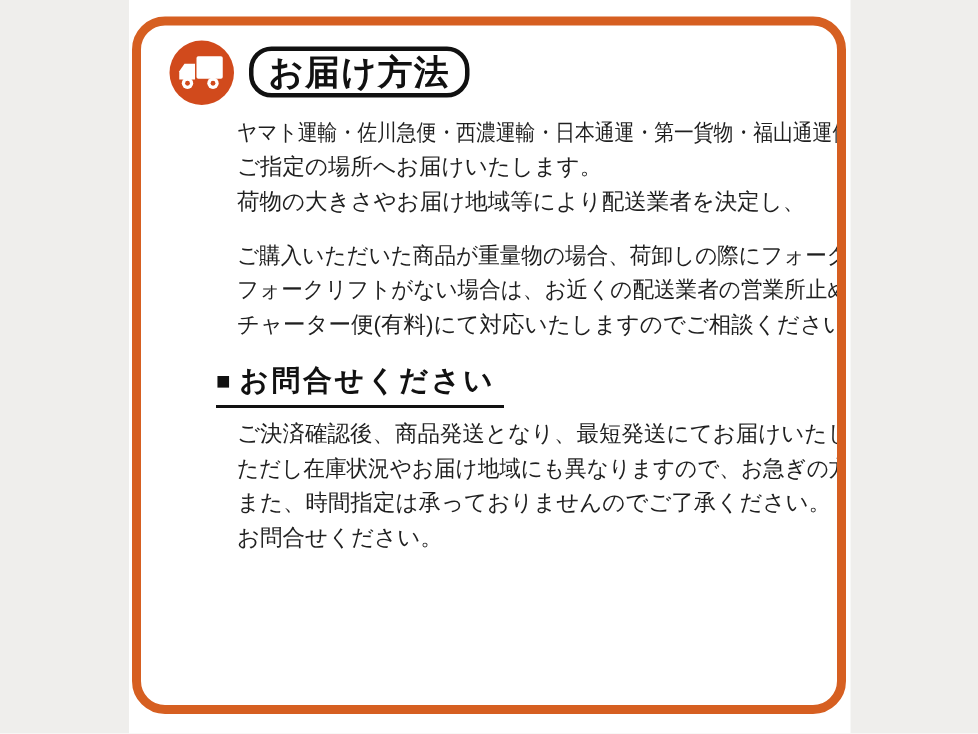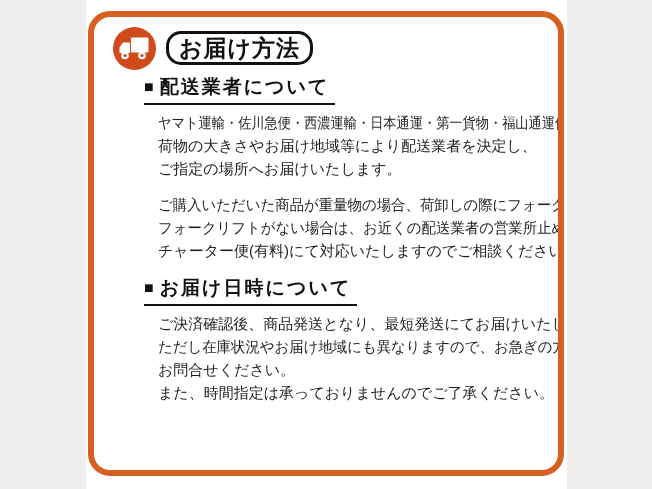--- a/index.html
+++ b/index.html
@@ -112,42 +112,41 @@
             <circle cx="30" cy="29.5" r="3.8" fill="#ffffff"></circle>
             <circle cx="30" cy="29.5" r="1.6" fill="#d14a1c"></circle>
           </svg>
         </span>
         <span class="title-box">お届け方法</span>
       </div>
 
       <div class="sections">
 
         <div class="section">
-          <div class="section-heading"><span class="heading-bullet">■</span><span>配送業者について</span></div>
           <div class="section-body">
             <span class="body-line condensed">ヤマト運輸・佐川急便・西濃運輸・日本通運・第一貨物・福山通運他、</span>
+            <span class="body-line">ご指定の場所へお届けいたします。</span>
             <span class="body-line">荷物の大きさやお届け地域等により配送業者を決定し、</span>
-            <span class="body-line">ご指定の場所へお届けいたします。</span>
           </div>
         </div>
 
         <div class="section">
           <div class="section-body">
             <span class="body-line slightly-condensed">ご購入いただいた商品が重量物の場合、荷卸しの際にフォークリフトが</span>
             <span class="body-line slightly-condensed">フォークリフトがない場合は、お近くの配送業者の営業所止め、または</span>
             <span class="body-line">チャーター便(有料)にて対応いたしますのでご相談ください。</span>
           </div>
         </div>
 
         <div class="section">
-          <div class="section-heading"><span class="heading-bullet">■</span><span>お届け日時について</span></div>
+          <div class="section-heading"><span class="heading-bullet">■</span><span>お問合せください</span></div>
           <div class="section-body">
             <span class="body-line">ご決済確認後、商品発送となり、最短発送にてお届けいたします。</span>
             <span class="body-line slightly-condensed">ただし在庫状況やお届け地域にも異なりますので、お急ぎの方は事前に</span>
+            <span class="body-line">また、時間指定は承っておりませんのでご了承ください。</span>
             <span class="body-line">お問合せください。</span>
-            <span class="body-line">また、時間指定は承っておりませんのでご了承ください。</span>
           </div>
         </div>
 
       </div>
     </div>
   </div>
 </div>
 
 </body></html>

